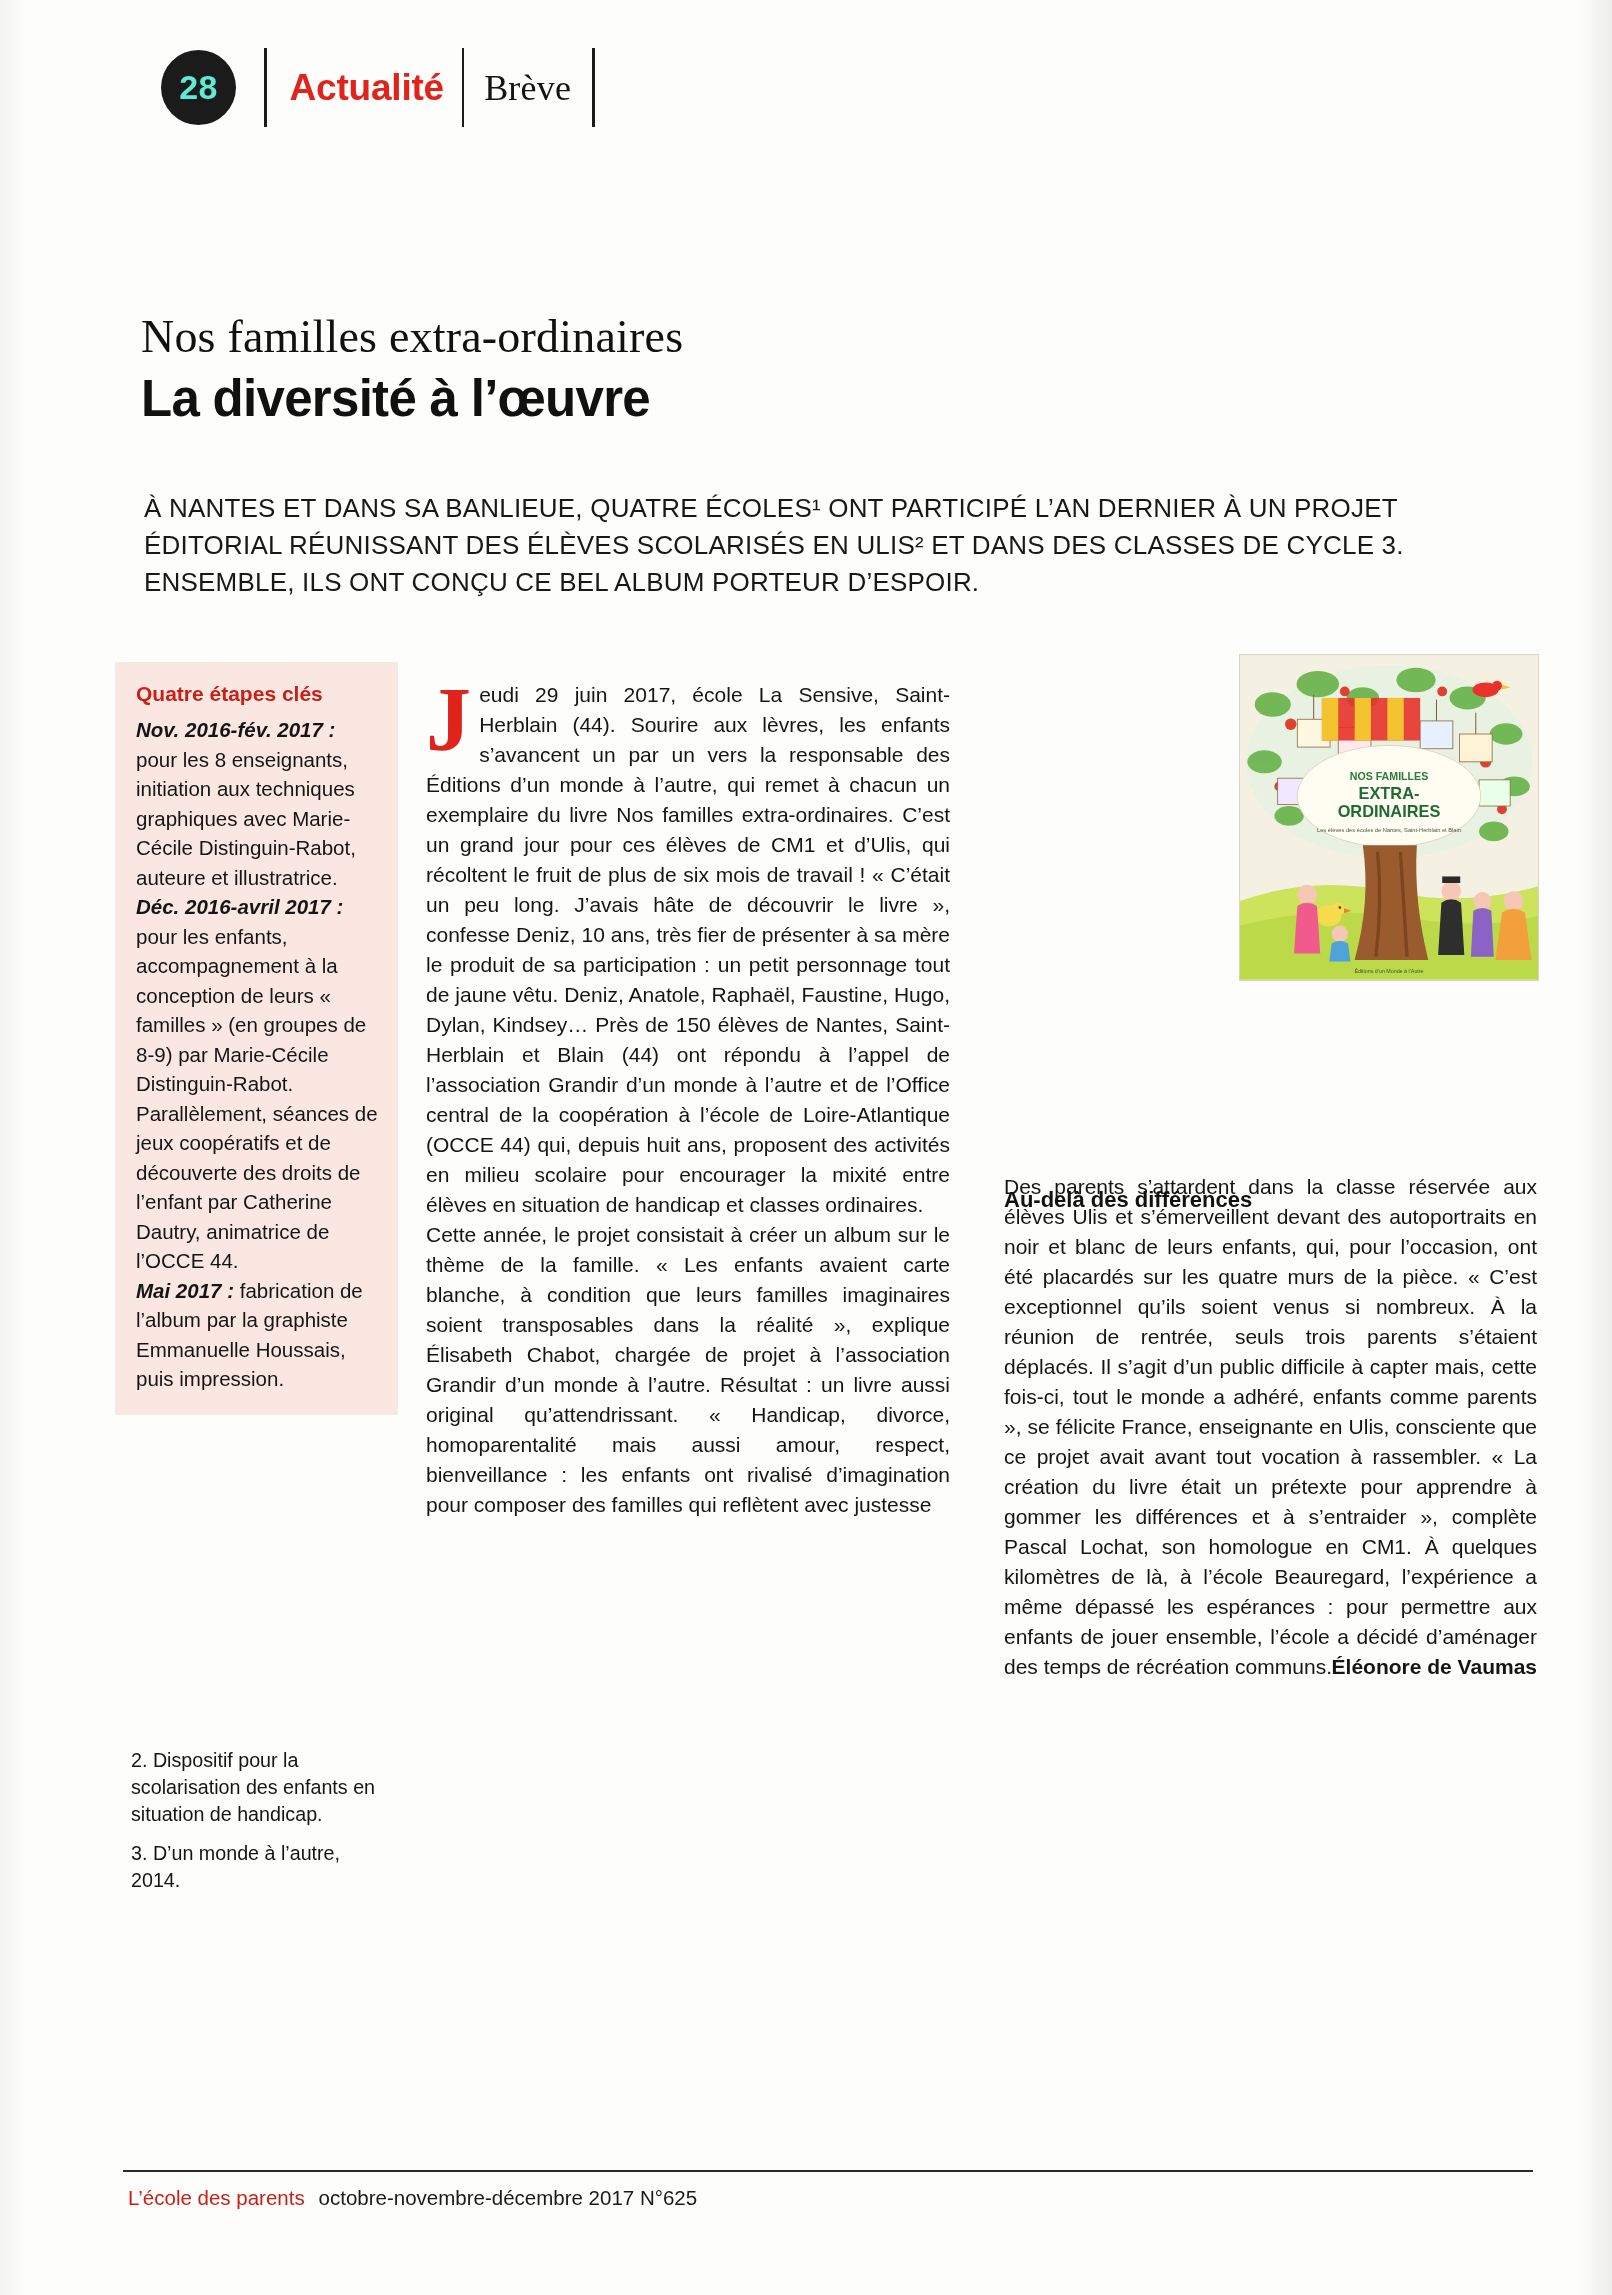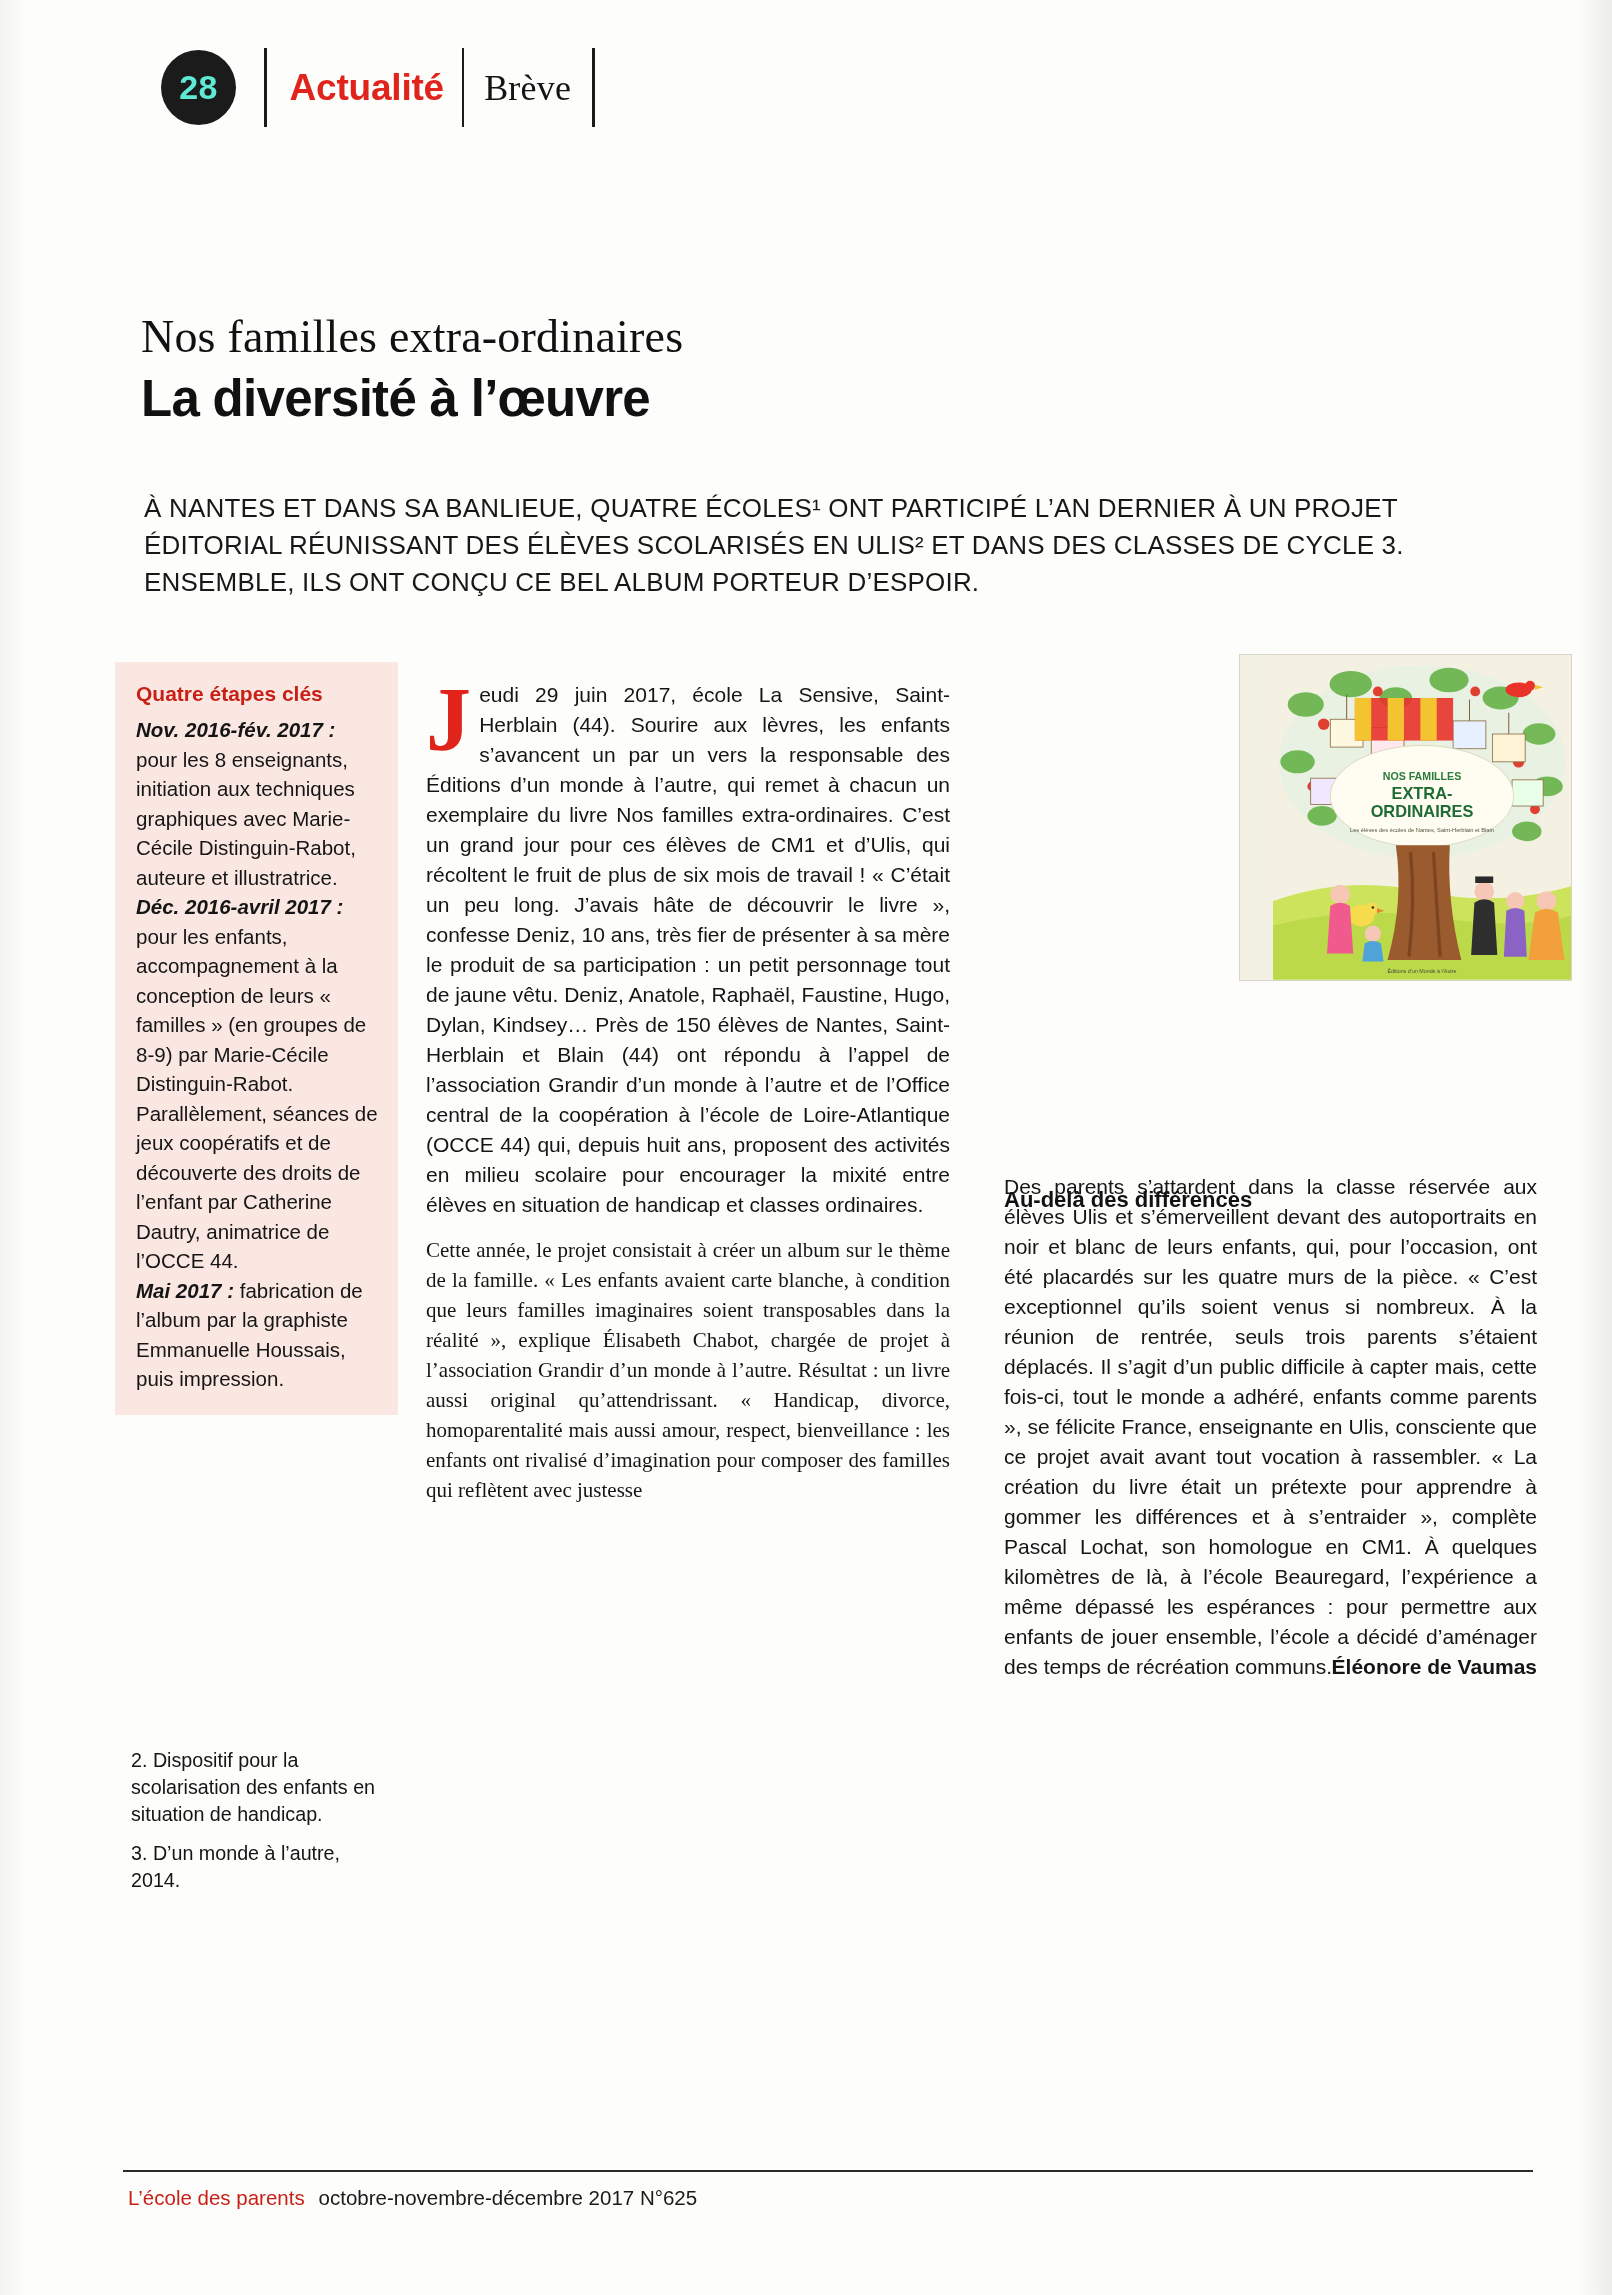--- a/index.html
+++ b/index.html
@@ -183,21 +183,21 @@
   }
   .col-main .dropcap-para::first-letter {
     float: left;
     font-family: "Liberation Serif", serif;
     font-size: 90px;
     line-height: 70px;
     font-weight: bold;
     color: #e0241b;
     padding: 4.9px 8.2px 0 0;
   }
-  .col-main p + p { margin-top: 15px; font-family: Liberation Serif, serif; }
+  .col-main p + p { margin-top: 0; }
 
   
   .col-right-top {
     left: 1004px;
     top: 662px;
     width: 203px;
   }
   .col-right-bottom {
     left: 1004px;
     top: 1172px;
@@ -218,21 +218,20 @@
   
   .cover {
     position: absolute;
     left: 1239px;
     top: 654px;
     width: 298px;
     height: 325px;
     background: #f3f0e4;
     border: 0.8px solid #d8d5c8;
     overflow: hidden;
-    padding-left: 33px;
   }
 
   
   .footer-rule {
     position: absolute;
     left: 123px;
     top: 2170px;
     width: 1410px;
     height: 1.6px;
     background: #2a2a2a;

